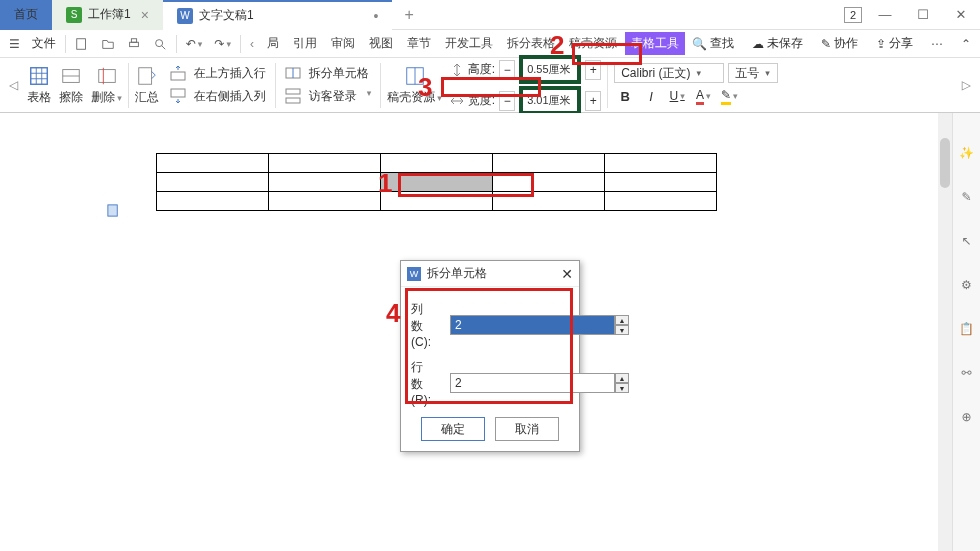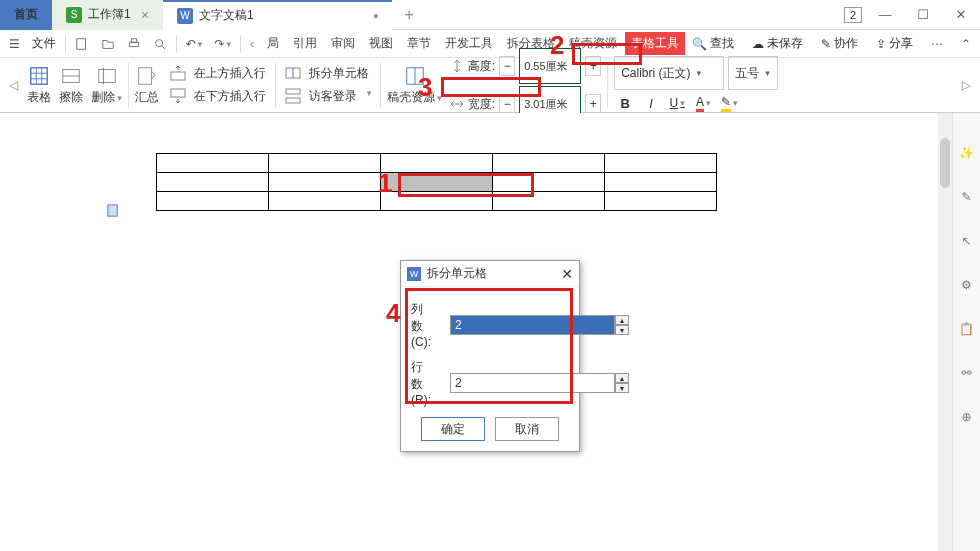--- a/index.html
+++ b/index.html
@@ -1,45 +1,45 @@
 <!DOCTYPE html>
 <html><head>
 <meta charset="utf-8">
 <style>
 *{box-sizing:border-box;margin:0;padding:0;font-family:"Microsoft YaHei",Arial,sans-serif;font-size:12px;color:#333}
 body{background:#fff;width:980px;height:551px;overflow:hidden;position:relative}
 .titlebar{height:30px;background:#fff;display:flex;align-items:center;border-bottom:1px solid #e0e0e0}
 .tab{height:30px;display:flex;align-items:center;padding:0 14px;position:relative;cursor:pointer}
-.tab.home{background:#4a7ac4;color:#fff;font-weight:bold}
+.tab.home{background:#4a7ac4;color:#fff;font-weight:normal}
 .tab.sheet{background:#e8f0e8}
 .tab.doc{background:#fff;border-top:2px solid #4a7ac4}
 .tab .icon{width:16px;height:16px;margin-right:6px;display:inline-flex;align-items:center;justify-content:center;font-size:10px;border-radius:2px}
 .tab .close{margin-left:10px;color:#888;font-size:14px}
 .titlebar-right{margin-left:auto;display:flex;align-items:center;gap:8px;padding-right:4px}
 .badge-num{border:1px solid #999;padding:1px 5px;font-size:11px}
 .login-btn{background:#ff9933;color:#fff;padding:4px 10px;border-radius:12px;display:flex;align-items:center;gap:4px}
 .win-btn{width:30px;height:28px;display:flex;align-items:center;justify-content:center;color:#666;font-size:13px}
 .menubar{height:28px;display:flex;align-items:center;padding:0 4px;border-bottom:1px solid #e0e0e0;gap:2px}
 .mb-btn{padding:3px 5px;display:flex;align-items:center;color:#555;cursor:pointer}
 .mb-btn svg{width:14px;height:14px}
 .mb-divider{width:1px;height:18px;background:#ddd;margin:0 2px}
 .mb-tab{padding:3px 6px;cursor:pointer;color:#444;white-space:nowrap}
-.mb-tab.active{background:#ef4444;color:#fff}
+.mb-tab.active{background:#8b5cf6;color:#fff}
 .mb-right{margin-left:auto;display:flex;align-items:center;gap:8px}
 .ribbon{height:55px;display:flex;align-items:center;padding:2px 4px;border-bottom:1px solid #ccc}
 .rib-group{display:flex;flex-direction:column;gap:2px;padding:0 4px}
 .rib-btn{display:flex;align-items:flex-start;gap:8px;padding:2px 3px;cursor:pointer;color:#555;white-space:nowrap}
 .rib-btn svg{width:16px;height:16px;flex-shrink:0}
 .rib-large{display:flex;flex-direction:column;align-items:center;padding:2px 4px;cursor:pointer;color:#555;gap:2px}
 .rib-large svg{width:24px;height:22px}
 .rib-divider{width:1px;height:45px;background:#e0e0e0;margin:0 2px}
 .dim-row{display:flex;align-items:center;gap:4px}
-.dim-row input{width:62px;height:36px;border:1px solid #14532d;padding:0 4px;font-size:11px}
+.dim-row input{width:62px;height:29px;border:4px solid #14532d;padding:0 4px;font-size:11px}
 .dim-row .step{width:16px;height:20px;border:1px solid #ccc;display:flex;align-items:center;justify-content:center;font-size:12px;cursor:pointer}
-.font-sel{height:34px;border:1px solid #ccc;padding:0 6px;display:flex;align-items:center;gap:6px;cursor:pointer;font-size:12px}
+.font-sel{height:20px;border:1px solid #ccc;padding:0 6px;display:flex;align-items:center;gap:6px;cursor:pointer;font-size:12px}
 .fmt-row{display:flex;gap:4px;align-items:center}
 .fmt-btn{width:22px;height:22px;display:flex;align-items:center;justify-content:center;cursor:pointer;font-size:13px}
 .canvas{position:absolute;top:113px;left:0;right:28px;bottom:0;background:#fff;display:flex;justify-content:center;padding-top:40px}
 .page{width:760px;position:relative}
 .doc-table{border-collapse:collapse;margin-left:60px}
 .doc-table td{border:1px solid #000;width:112px;height:19px}
 .doc-table td.sel{background:#bfbfbf}
 .dialog{position:absolute;left:400px;top:260px;width:180px;background:#fff;border:1px solid #999;box-shadow:2px 2px 6px rgba(0,0,0,.3)}
 .dlg-title{height:26px;display:flex;align-items:center;padding:0 6px;gap:6px;border-bottom:1px solid #eee}
 .dlg-title .x{margin-left:auto;font-size:14px;cursor:pointer}
@@ -198,21 +198,21 @@
           <rect x="1" y="7" width="14" height="8" fill="none" stroke="#888"></rect>
           <path d="M8 1v4M6 3l2-2 2 2" fill="none" stroke="#4a7ac4"></path>
         </svg>
         <span>在上方插入行</span>
       </div>
     <div class="rib-btn">
         <svg viewBox="0 0 16 16">
           <rect x="1" y="1" width="14" height="8" fill="none" stroke="#888"></rect>
           <path d="M8 11v4M6 13l2 2 2-2" fill="none" stroke="#4a7ac4"></path>
         </svg>
-        <span>在下方插入行</span>
+        <span>在右侧插入列</span>
       </div>
   </div>
   <div class="rib-divider"></div>
   <div class="rib-group">
     <div class="rib-btn">
         <svg viewBox="0 0 16 16">
           <rect x="1" y="3" width="14" height="10" fill="none" stroke="#888"></rect>
           <line x1="8" y1="3" x2="8" y2="13" stroke="#4a7ac4"></line>
         </svg>
         <span>拆分单元格</span>

